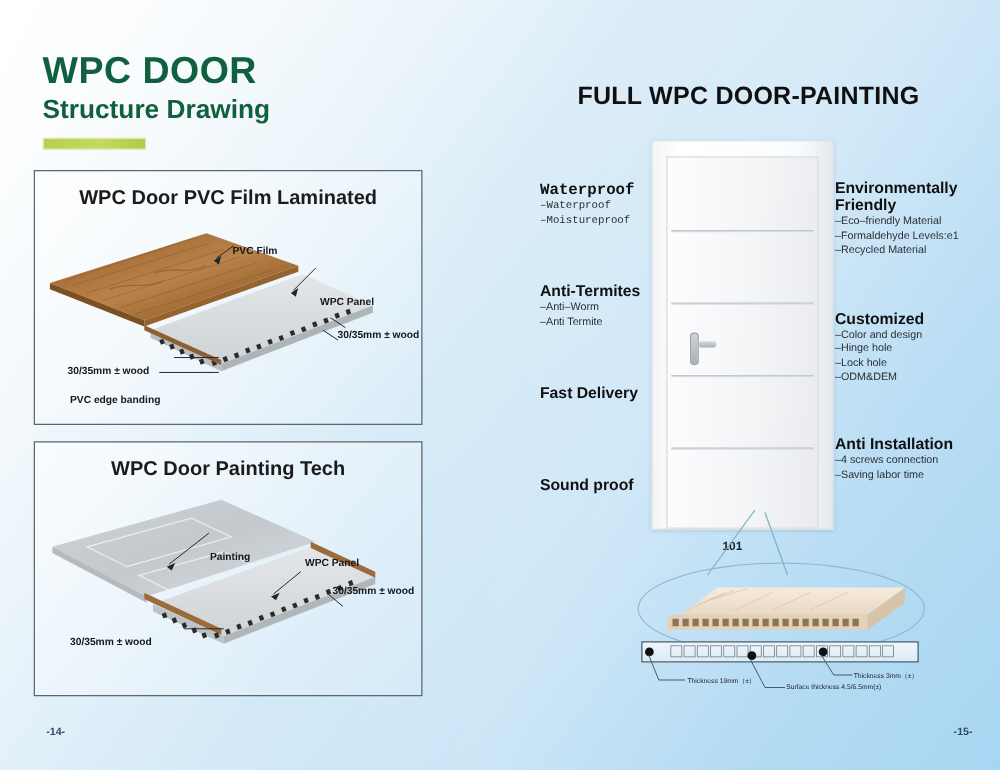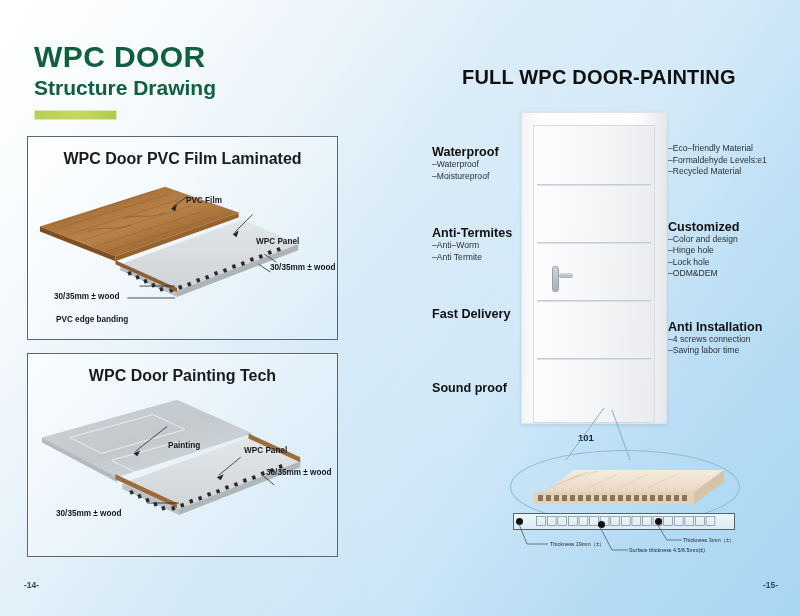--- a/index.html
+++ b/index.html
@@ -108,21 +108,21 @@
     border:1px solid #55636e;box-sizing:border-box;
     background:linear-gradient(180deg,#eef6fb,#dcebf5);
   }
   .dot{position:absolute;width:7px;height:7px;border-radius:50%;background:#111;}
   .tiny{
     position:absolute;font-size:5.4px;color:#20262c;white-space:nowrap;
   }
 
   
   .pagenum{position:absolute;bottom:26px;font-size:8.5px;color:#2e4a63;font-weight:bold;}
-  #pg-left{left:24px;}
+  #pg-left{left:37px;}
   #pg-right{right:22px;}
 </style>
 </head>
 <body>
 
 <div id="page">
 
   <div id="title-block">
     <div id="title-main">WPC DOOR</div>
     <div id="title-sub">Structure Drawing</div>
@@ -277,40 +277,41 @@
     <div class="lbl note" style="left:216px;top:92px;">WPC Panel</div>
     <div class="lbl note" style="left:238px;top:114px;">30/35mm ± wood</div>
     <div class="lbl note" style="left:28px;top:155px;">30/35mm ± wood</div>
   </div>
 
   <div class="pagenum" id="pg-left">-14-</div>
 
   <div id="right-title">FULL WPC DOOR-PAINTING</div>
 
   <div id="col-left">
-    <div class="feat" style="margin-bottom:44px;">
+    <div class="feat" style="margin-bottom:44px;font-family:Liberation Mono, monospace;">
       <div class="feat-h">Waterproof</div>
       <div class="feat-li">–Waterproof</div>
       <div class="feat-li">–Moistureproof</div>
     </div>
     <div class="feat" style="margin-bottom:44px;">
       <div class="feat-h">Anti-Termites</div>
       <div class="feat-li">–Anti–Worm</div>
       <div class="feat-li">–Anti Termite</div>
     </div>
     <div class="feat" style="margin-bottom:60px;">
       <div class="feat-h">Fast Delivery</div>
     </div>
     <div class="feat">
       <div class="feat-h">Sound proof</div>
     </div>
   </div>
 
   <div id="col-right">
     <div class="feat" style="margin-bottom:42px;">
+      <div class="feat-h">Environmentally Friendly</div>
       <div class="feat-li">–Eco–friendly Material</div>
       <div class="feat-li">–Formaldehyde Levels:e1</div>
       <div class="feat-li">–Recycled Material</div>
     </div>
     <div class="feat" style="margin-bottom:40px;">
       <div class="feat-h">Customized</div>
       <div class="feat-li">–Color and design</div>
       <div class="feat-li">–Hinge hole</div>
       <div class="feat-li">–Lock hole</div>
       <div class="feat-li">–ODM&amp;DEM</div>

